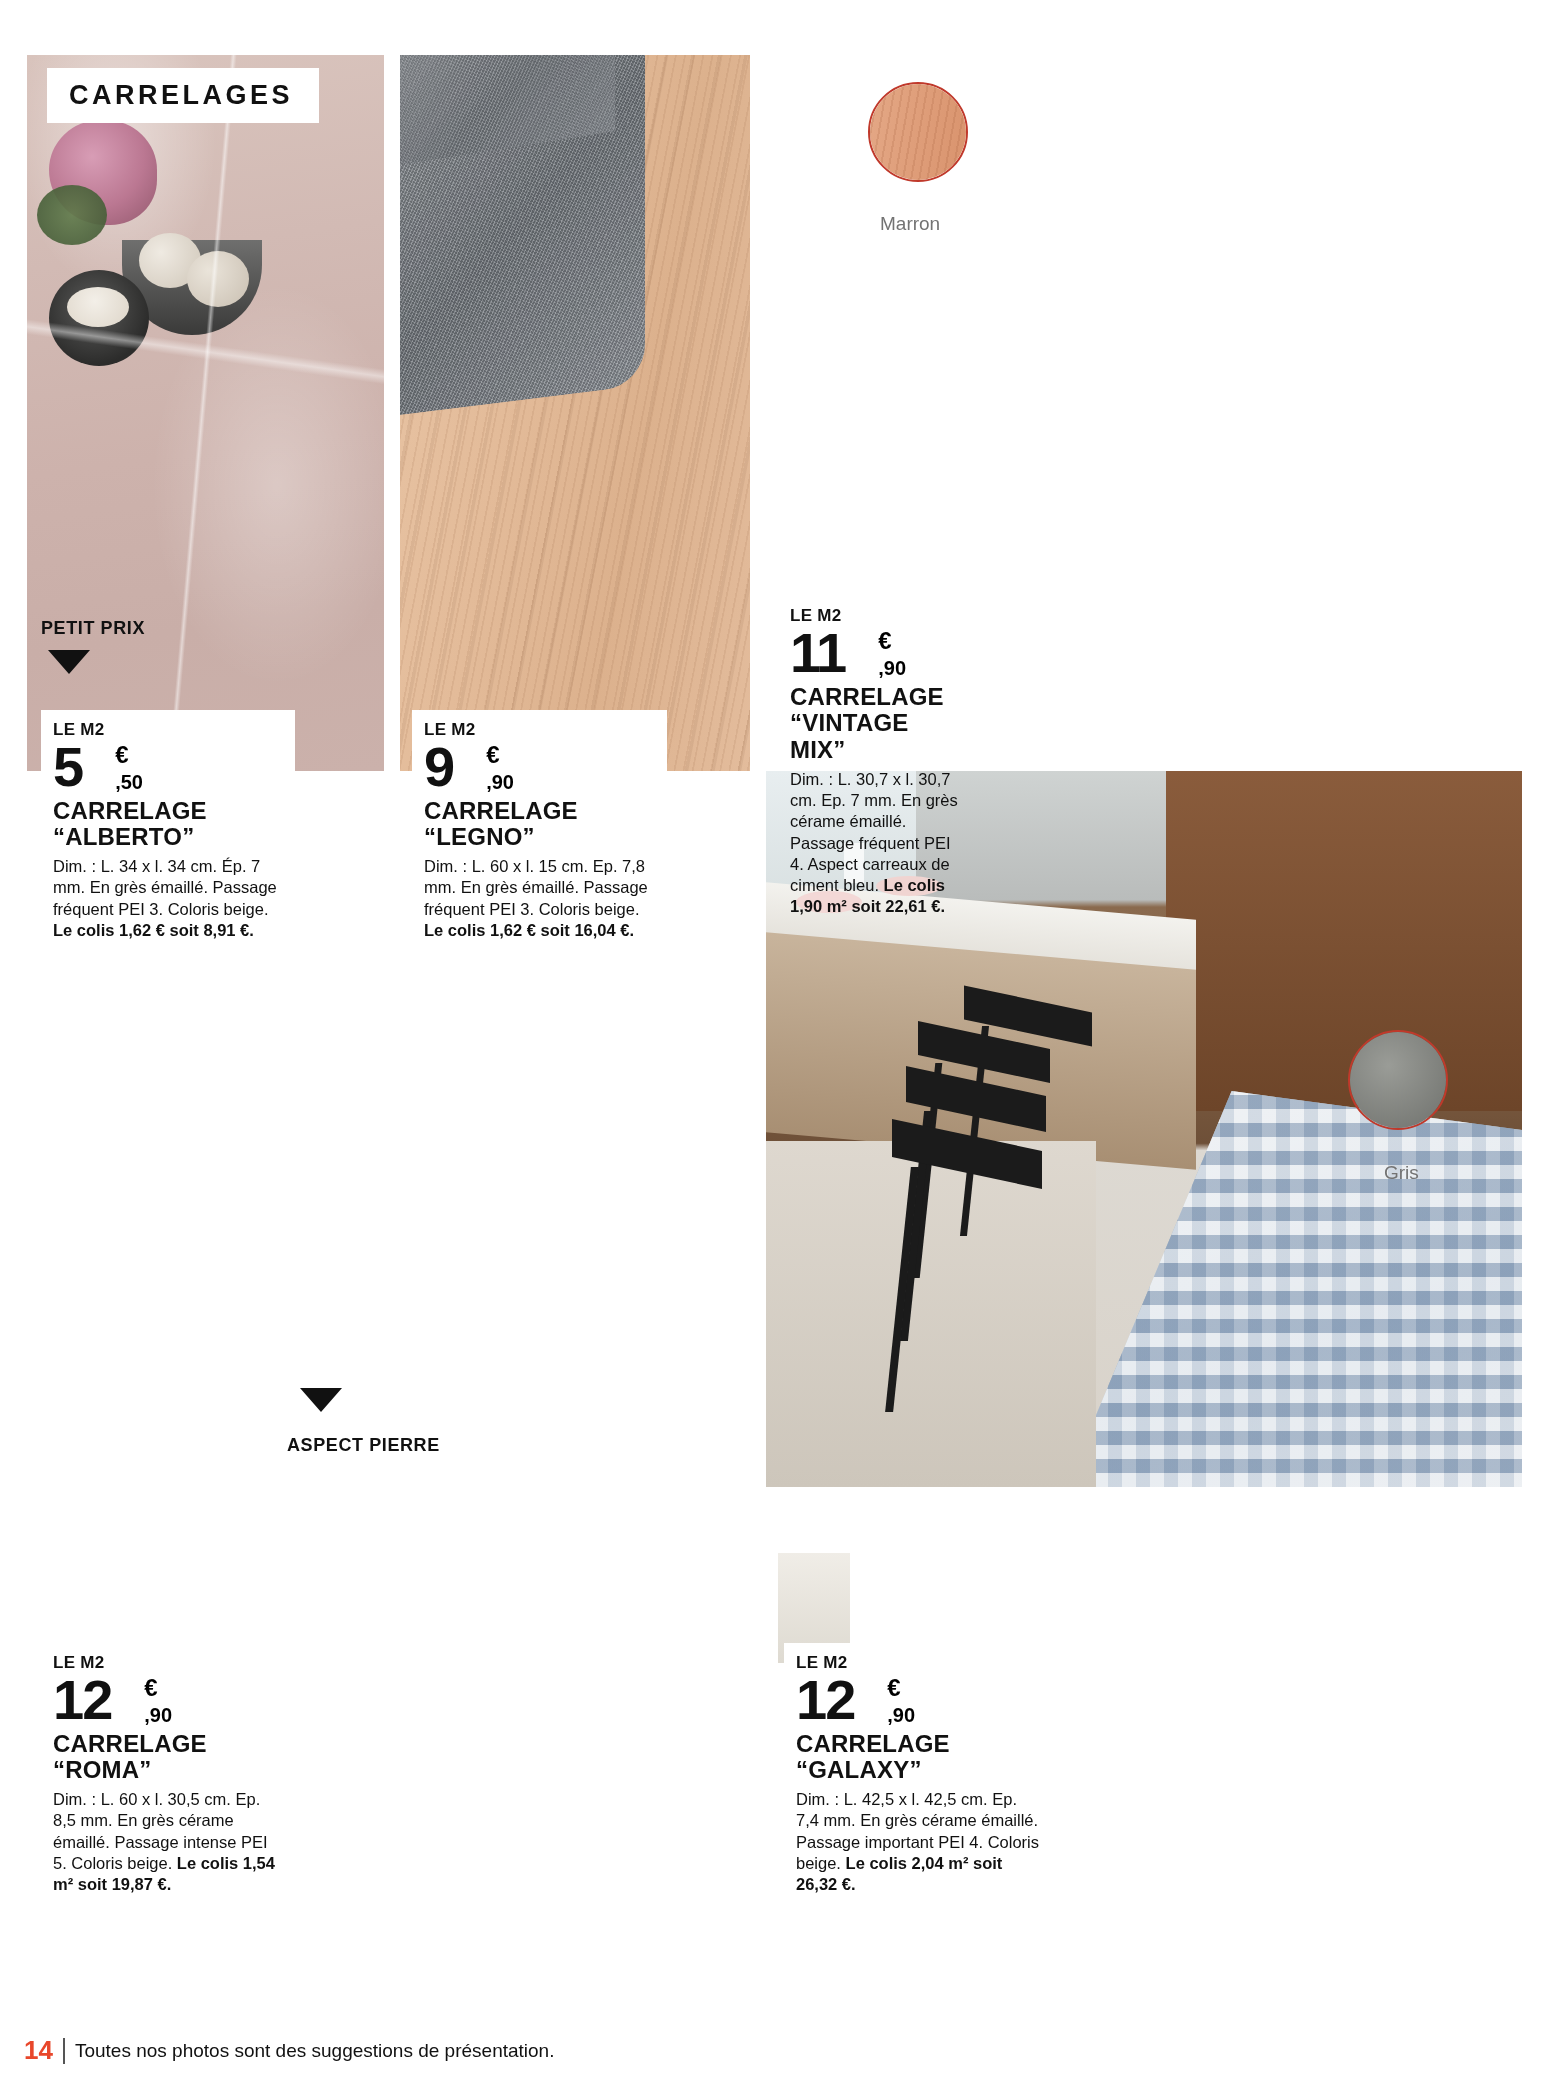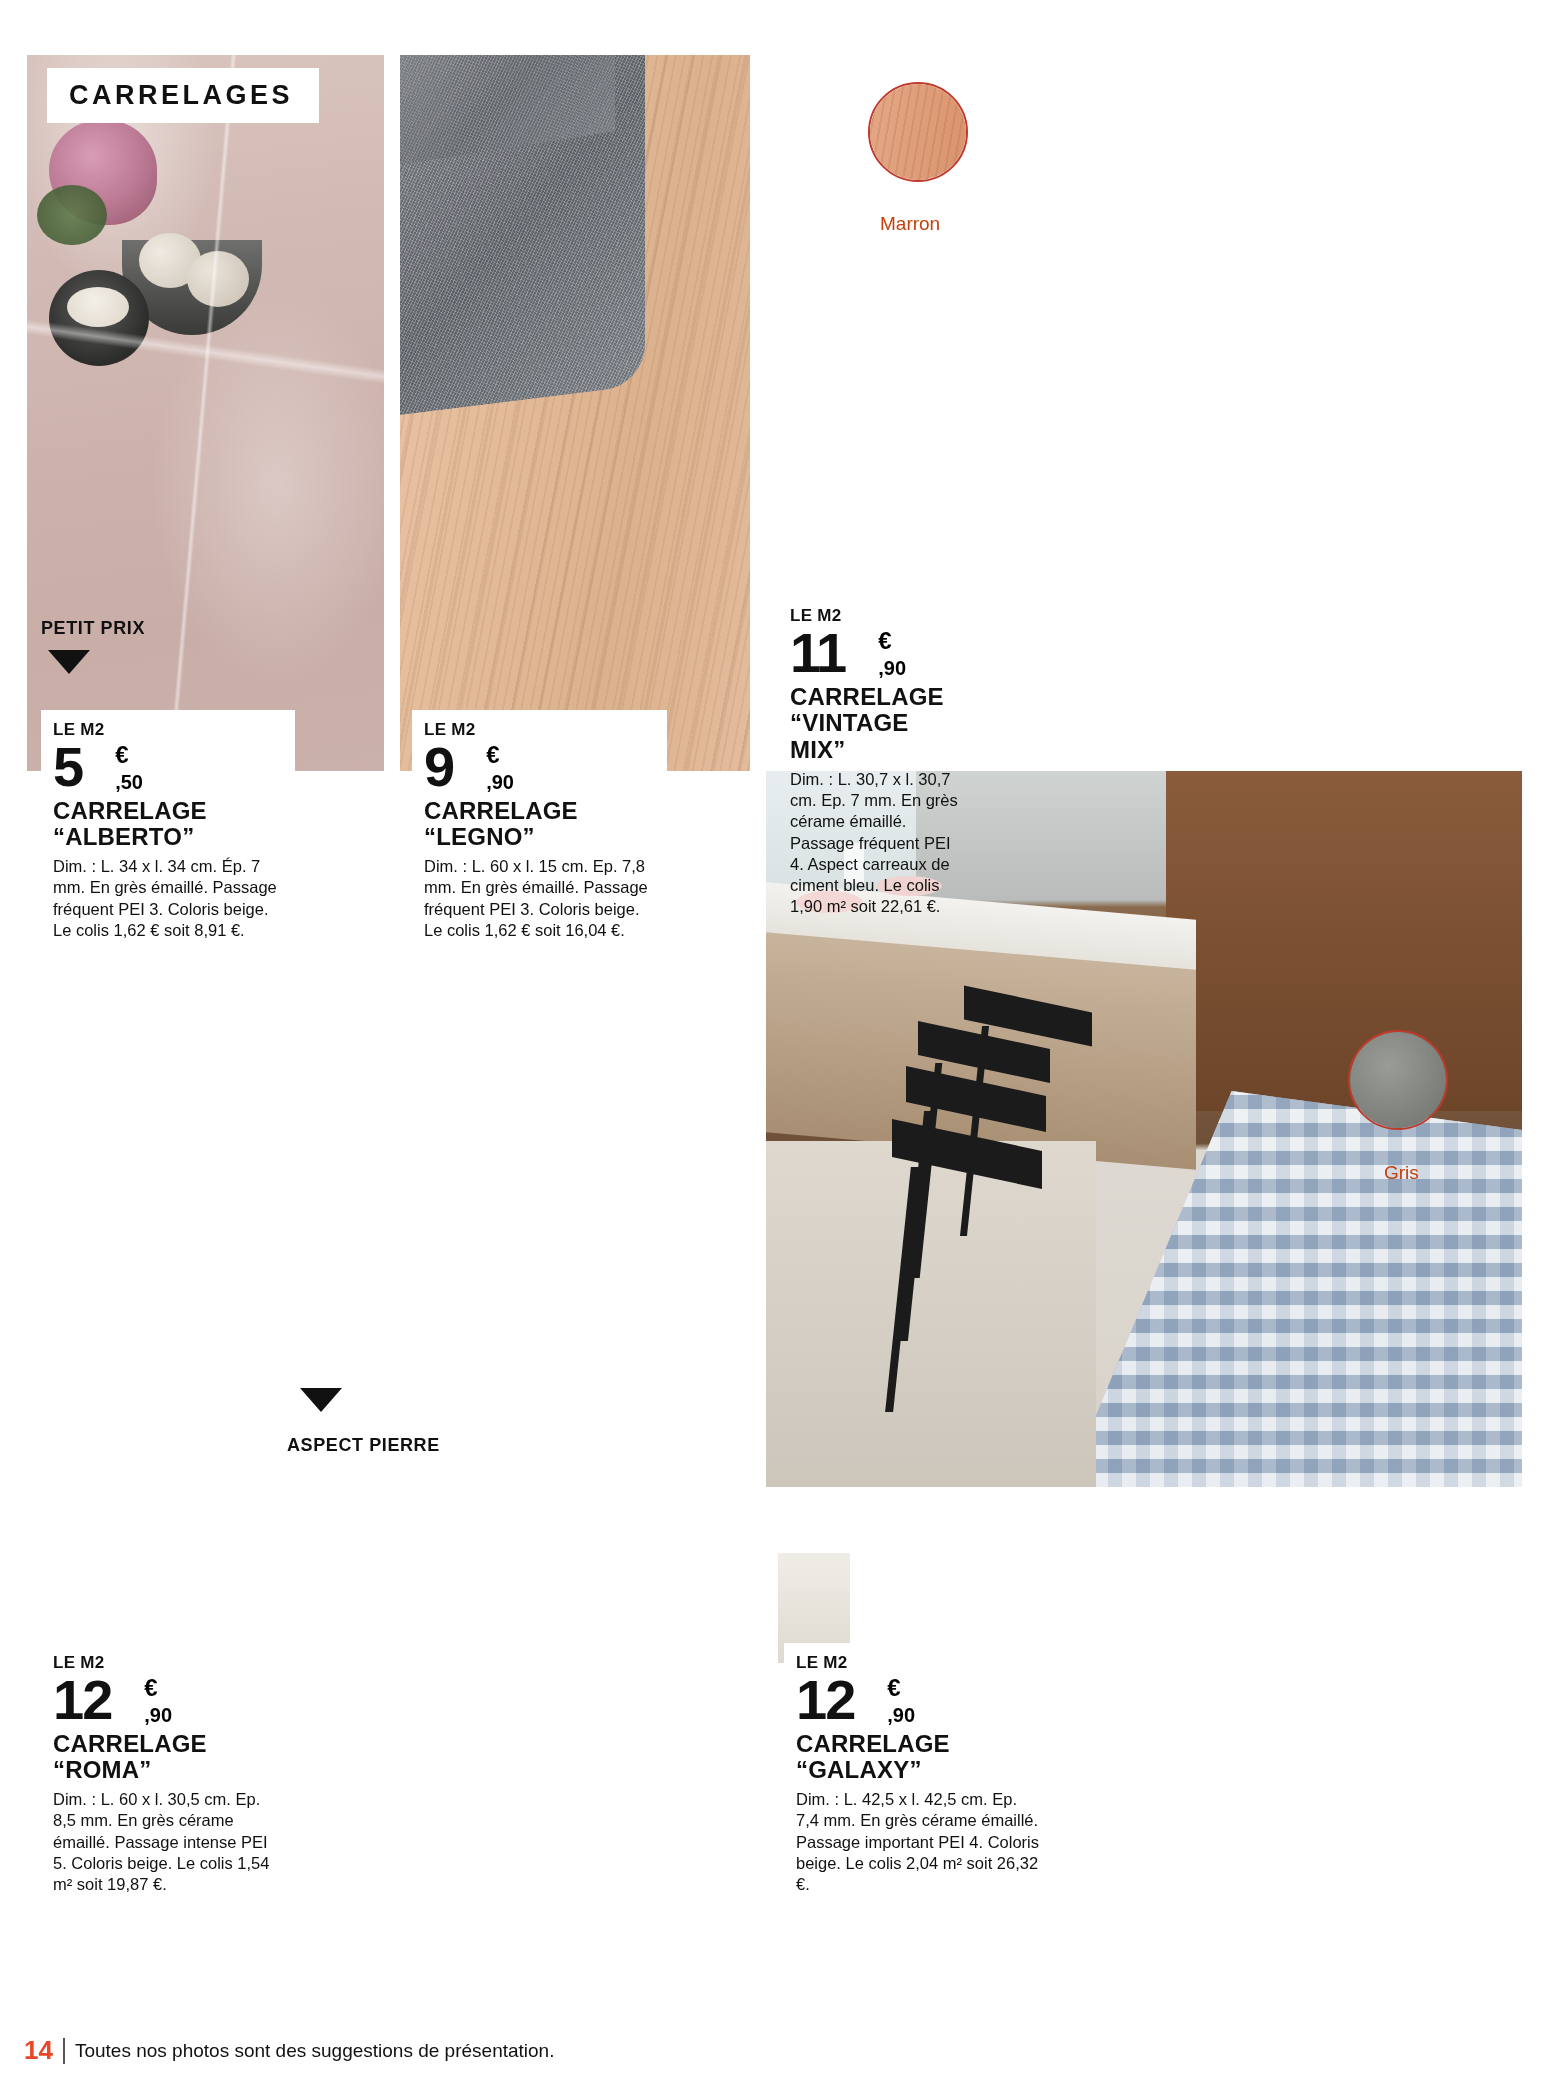--- a/index.html
+++ b/index.html
@@ -59,21 +59,21 @@
     line-height: 1.12;
     color: #111;
     margin-bottom: 5px;
     letter-spacing: .2px;
   }
   .prod-desc {
     font-size: 16.5px;
     line-height: 1.28;
     color: #111;
   }
-  .prod-desc b { font-weight: normal; }
+  .prod-desc b { font-weight: bold; }
 
   
   .flag-title {
     position: absolute;
     background: #ffffff;
     font-size: 27px;
     font-weight: bold;
     letter-spacing: 3.5px;
     color: #111;
     padding: 12px 26px 12px 22px;
@@ -96,21 +96,21 @@
   
   .swatch {
     position: absolute;
     border-radius: 50%;
     border: 2px solid #c0392b;
     overflow: hidden;
   }
   .swatch-label {
     position: absolute;
     font-size: 19px;
-    color: #c2410c;
+    color: #737373;
   }
 
   
   .footer { position: absolute; left: 0; bottom: 26px; display: flex; align-items: center; }
   .pagenum {
     font-size: 26px; font-weight: bold; color: #e8472b;
     padding: 0 10px 0 24px;
   }
   .footer-rule { width: 2px; height: 26px; background: #555; margin-right: 10px; }
   .footer-text { font-size: 19px; color: #111; }

